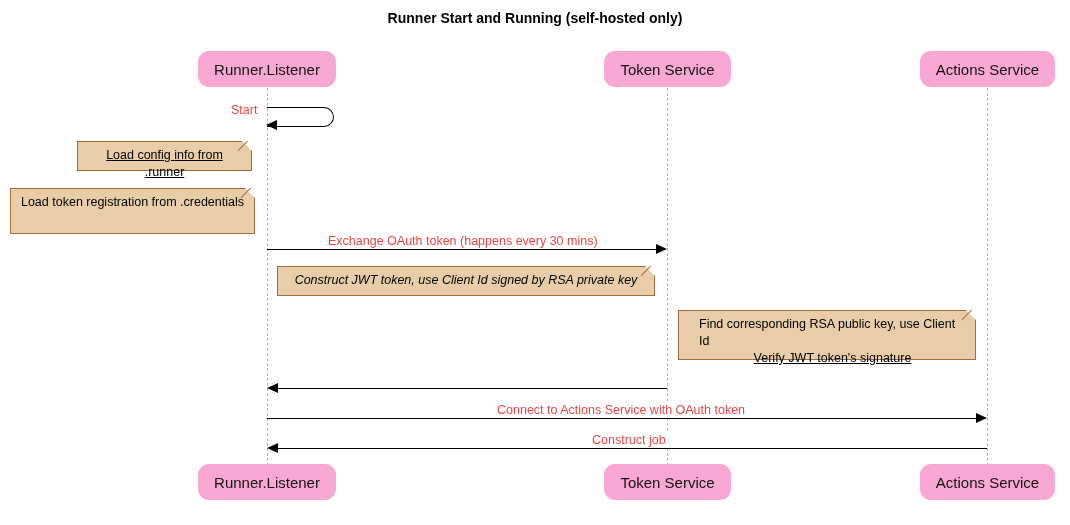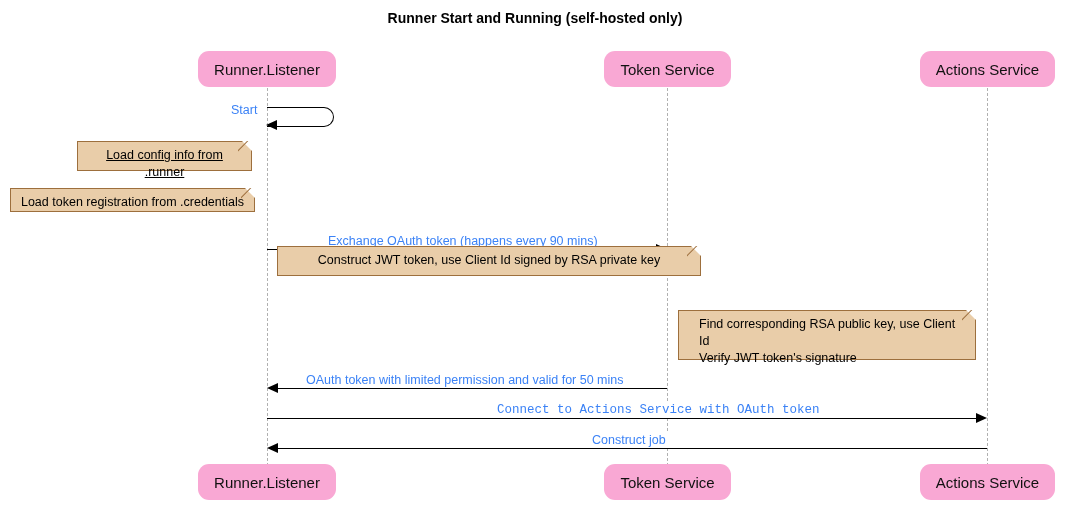--- a/index.html
+++ b/index.html
@@ -100,21 +100,21 @@
     border-left: 11px solid #000000;
   }
   .arrowhead.left {
     border-top: 5px solid transparent;
     border-bottom: 5px solid transparent;
     border-right: 11px solid #000000;
   }
   .msg-label {
     position: absolute;
     font-size: 12.5px;
-    color: #3b82f6;
+    color: #ef4444;
     white-space: nowrap;
     background: #ffffff;
     padding: 0 3px;
   }
   .self-loop {
     position: absolute;
     border: 1.4px solid #000000;
     border-left: none;
     border-top-right-radius: 11px;
     border-bottom-right-radius: 11px;
@@ -154,48 +154,47 @@
   <div class="msg-label" style="left:228px; top:103px;">Start</div>
   <div class="self-loop" style="left:267px; top:107px; width:66px; height:18px;"></div>
   <div class="arrowhead left" style="left:266px; top:120px;"></div>
 
   <div class="note" style="left:77px; top:141px; width:175px; height:30px;">
     <span class="fold"></span>
     <span class="fold-line"></span>
     <div class="note-text" style="text-align:center;text-decoration:underline;">Load config info from .runner</div>
   </div>
 
-  <div class="note" style="left:10px; top:188px; width:245px; height:24px;">
+  <div class="note" style="left:10px; top:188px; width:245px; height:46px;">
     <span class="fold"></span>
     <span class="fold-line"></span>
     <div class="note-text" style="text-align:center;">Load token registration from .credentials</div>
   </div>
 
-  <div class="msg-label" style="left:325px; top:234px;">Exchange OAuth token (happens every 90 mins)</div>
+  <div class="msg-label" style="left:325px; top:234px;">Exchange OAuth token (happens every 30 mins)</div>
   <div class="msg-line" style="left:267px; top:249px; width:389px;"></div>
   <div class="arrowhead right" style="left:656px; top:244px;"></div>
 
-  <div class="note" style="left:277px; top:246px; width:424px; height:30px;">
+  <div class="note" style="left:277px; top:266px; width:378px; height:30px;font-style:italic;">
     <span class="fold"></span>
     <span class="fold-line"></span>
     <div class="note-text" style="text-align:center;">Construct JWT token, use Client Id signed by RSA private key</div>
   </div>
 
   <div class="note" style="left:678px; top:310px; width:298px; height:50px;padding-left:20px;">
     <span class="fold"></span>
     <span class="fold-line"></span>
     <div class="note-text" style="text-align:left;">Find corresponding RSA public key, use Client Id</div>
-    <div class="note-text" style="text-align:left;">Verify JWT token's signature</div>
-  </div>
-
-  <div class="msg-label" style="left:303px; top:373px;">OAuth token with limited permission and valid for 50 mins</div>
+    <div class="note-text" style="text-align:center;text-decoration:underline;">Verify JWT token's signature</div>
+  </div>
+
   <div class="msg-line" style="left:278px; top:388px; width:389px;"></div>
   <div class="arrowhead left" style="left:267px; top:383px;"></div>
 
-  <div class="msg-label" style="left:494px; top:403px;font-family:Liberation Mono, monospace;">Connect to Actions Service with OAuth token</div>
+  <div class="msg-label" style="left:494px; top:403px;">Connect to Actions Service with OAuth token</div>
   <div class="msg-line" style="left:267px; top:418px; width:709px;"></div>
   <div class="arrowhead right" style="left:976px; top:413px;"></div>
 
   <div class="msg-label" style="left:589px; top:433px;">Construct job</div>
   <div class="msg-line" style="left:278px; top:448px; width:709px;"></div>
   <div class="arrowhead left" style="left:267px; top:443px;"></div>
 
 </div>
 
 </body></html>

